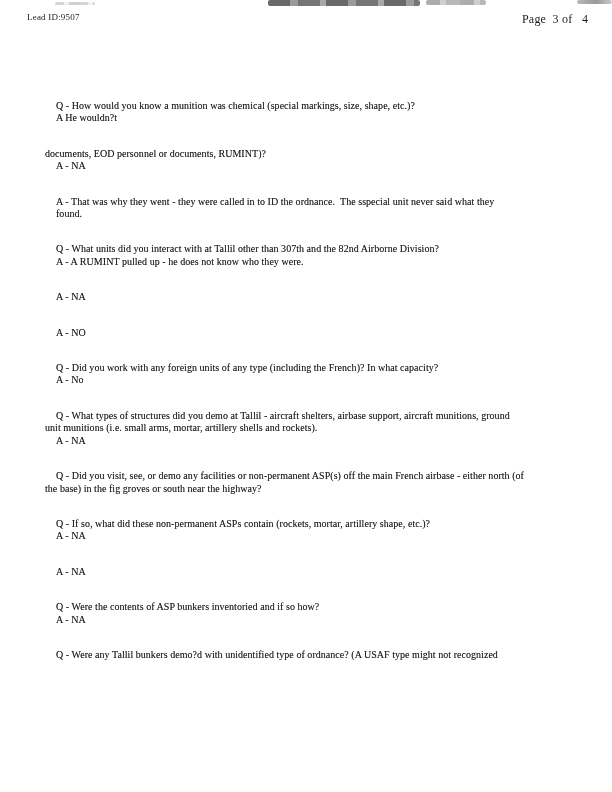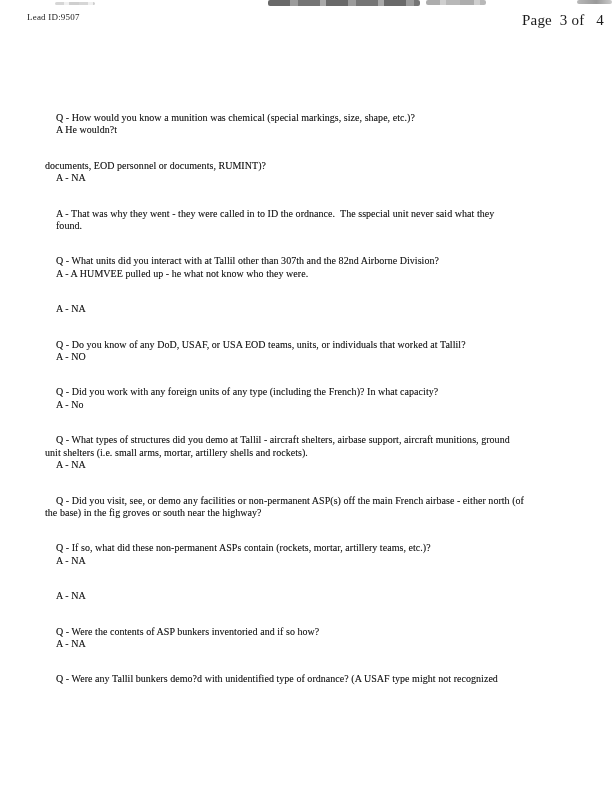--- a/index.html
+++ b/index.html
@@ -19,21 +19,21 @@
     left: 27px;
     top: 12px;
     font-size: 9px;
     letter-spacing: 0.2px;
     white-space: pre;
   }
   .page-num {
     position: absolute;
     left: 522px;
     top: 12px;
-    font-size: 15px;
+    font-size: 12px;
     letter-spacing: 0.2px;
     white-space: pre;
   }
 
   
   .smudge { position: absolute; filter: blur(0.5px); border-radius: 2px; }
   .smudge-a {
     left: 55px; top: 2px; width: 40px; height: 3px; opacity: 0.55;
     background: repeating-linear-gradient(90deg, #b5b5b5 0 9px, #e6e6e6 9px 14px, #a9a9a9 14px 24px);
   }
@@ -47,21 +47,21 @@
   }
   .smudge-d {
     left: 577px; top: 0px; width: 35px; height: 4px; opacity: 0.7;
     background: linear-gradient(90deg, #9a9a9a, #6f6f6f 55%, #b5b5b5);
   }
 
   
   .qa-list {
     position: absolute;
     left: 56px;
-    top: 112px;
+    top: 100px;
     width: 520px;
   }
   .qa-block { margin-bottom: 23px; }
   .qa-line {
     font-size: 10px;
     line-height: 12.4px;
     white-space: pre;
     letter-spacing: 0.04px;
     text-shadow: 0 0 0.4px rgba(20,20,20,0.45);
   }
@@ -88,44 +88,43 @@
       <div class="qa-block">
         <div class="qa-line outdent">documents, EOD personnel or documents, RUMINT)?</div>
         <div class="qa-line">A - NA</div>
       </div>
       <div class="qa-block">
         <div class="qa-line">A - That was why they went - they were called in to ID the ordnance.  The sspecial unit never said what they</div>
         <div class="qa-line">found.</div>
       </div>
       <div class="qa-block">
         <div class="qa-line">Q - What units did you interact with at Tallil other than 307th and the 82nd Airborne Division?</div>
-        <div class="qa-line">A - A HUMVEE pulled up - he what not know who they were.</div>
+        <div class="qa-line">A - A RUMINT pulled up - he does not know who they were.</div>
       </div>
       <div class="qa-block">
         <div class="qa-line">A - NA</div>
       </div>
       <div class="qa-block">
-        <div class="qa-line">Q - Do you know of any DoD, USAF, or USA EOD teams, units, or individuals that worked at Tallil?</div>
         <div class="qa-line">A - NO</div>
       </div>
       <div class="qa-block">
         <div class="qa-line">Q - Did you work with any foreign units of any type (including the French)? In what capacity?</div>
         <div class="qa-line">A - No</div>
       </div>
       <div class="qa-block">
         <div class="qa-line">Q - What types of structures did you demo at Tallil - aircraft shelters, airbase support, aircraft munitions, ground</div>
-        <div class="qa-line outdent">unit shelters (i.e. small arms, mortar, artillery shells and rockets).</div>
+        <div class="qa-line outdent">unit munitions (i.e. small arms, mortar, artillery shells and rockets).</div>
         <div class="qa-line">A - NA</div>
       </div>
       <div class="qa-block">
         <div class="qa-line">Q - Did you visit, see, or demo any facilities or non-permanent ASP(s) off the main French airbase - either north (of</div>
         <div class="qa-line outdent">the base) in the fig groves or south near the highway?</div>
       </div>
       <div class="qa-block">
-        <div class="qa-line">Q - If so, what did these non-permanent ASPs contain (rockets, mortar, artillery teams, etc.)?</div>
+        <div class="qa-line">Q - If so, what did these non-permanent ASPs contain (rockets, mortar, artillery shape, etc.)?</div>
         <div class="qa-line">A - NA</div>
       </div>
       <div class="qa-block">
         <div class="qa-line">A - NA</div>
       </div>
       <div class="qa-block">
         <div class="qa-line">Q - Were the contents of ASP bunkers inventoried and if so how?</div>
         <div class="qa-line">A - NA</div>
       </div>
       <div class="qa-block">

